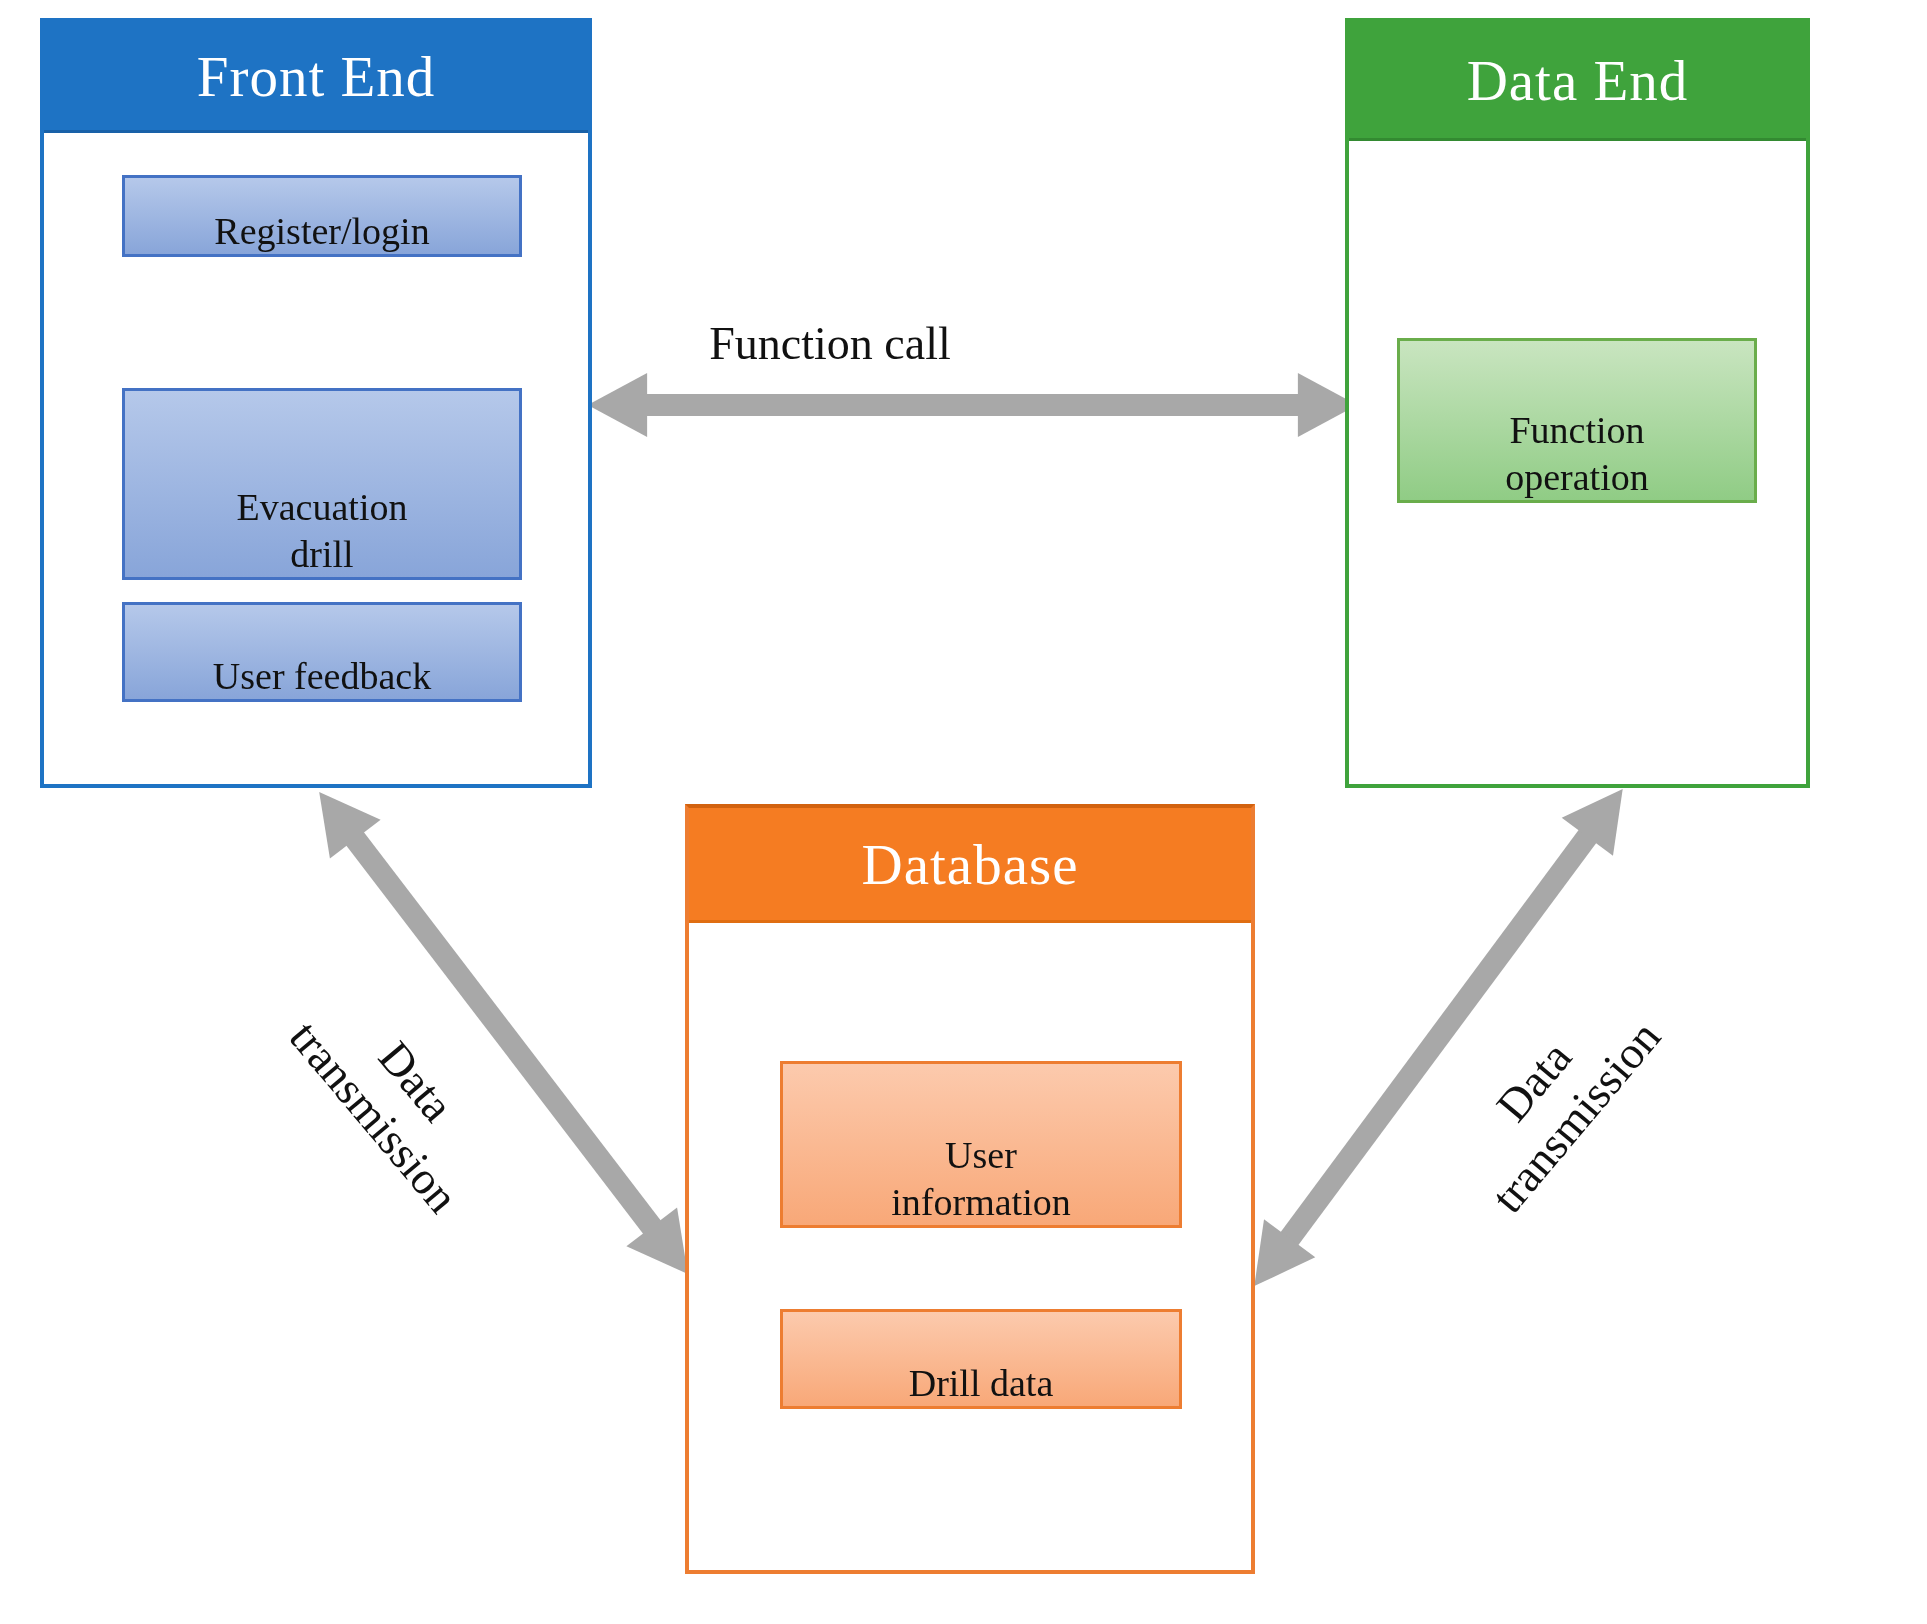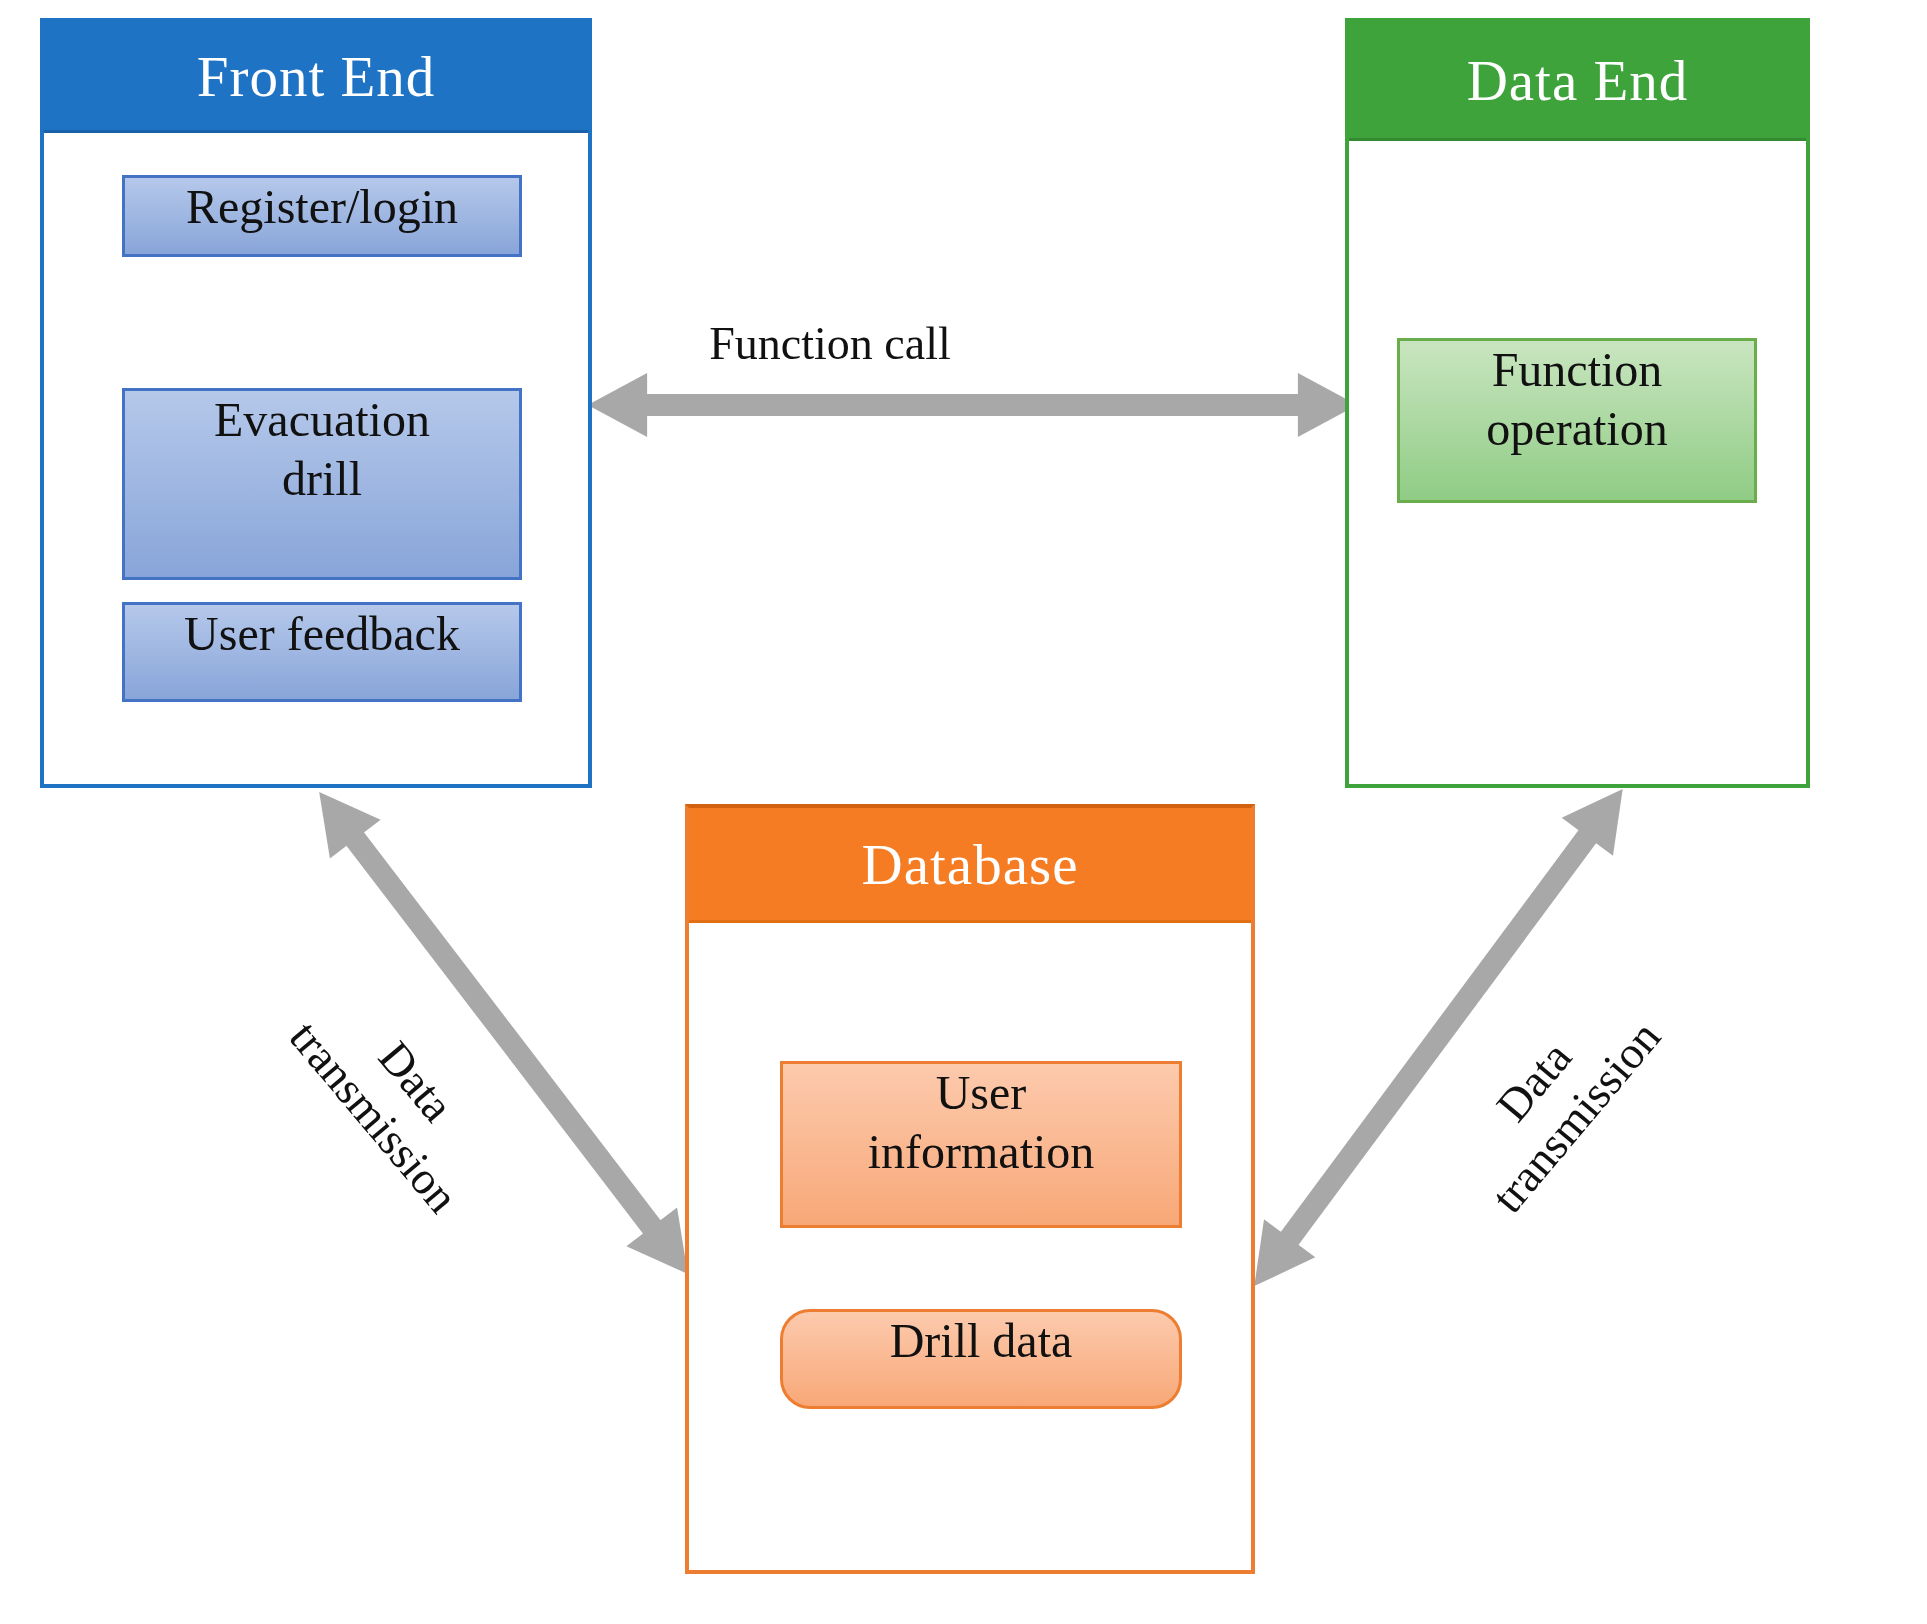--- a/index.html
+++ b/index.html
@@ -11,31 +11,31 @@
   .panel.fe { left:40px;  top:18px;  width:552px; height:770px; border:4px solid #1E73C4; }
   .panel.be { left:1345px; top:18px; width:465px; height:770px; border:4px solid #3FA33C; }
   .panel.db { left:685px; top:804px; width:570px; height:770px; border:4px solid #ED7D31; border-top-color:#D2620F; }
 
   .hdr { display:flex; align-items:center; justify-content:center; font-size:57px; color:#ffffff; letter-spacing:1px; }
   .hdr.fe-h { height:108px; background:#1E73C4; border-bottom:3px solid #1861A8; }
   .hdr.be-h { height:116px; background:#3FA33C; border-bottom:3px solid #338A31; }
   .hdr.db-h { height:112px; background:#F57C22; border-bottom:3px solid #E06E12; }
 
   .chip {
-    position:absolute; box-sizing:border-box; display:flex; align-items:flex-start; justify-content:center;
-    text-align:center; font-size:48px; line-height:1.22; white-space:pre-line; color:#111;
+    position:absolute; box-sizing:border-box; display:flex; align-items:flex-end; justify-content:center;
+    text-align:center; font-size:38px; line-height:1.22; white-space:pre-line; color:#111;
   }
   .chip.blue   { left:78px; width:400px; border:3px solid #4472C4; background:linear-gradient(to bottom,#B5C8EA 0%,#88A5D9 100%); }
   #chip-register  { top:153px; height:82px; }
   #chip-evac      { top:366px; height:192px; }
   #chip-feedback  { top:580px; height:100px; }
   .chip.green  { left:48px; top:316px; width:360px; height:165px; border:3px solid #6AAD4B; background:linear-gradient(to bottom,#C9E5C0 0%,#90CC85 100%); }
   .chip.orange { left:79px; width:402px; border:3px solid #ED7D31; background:linear-gradient(to bottom,#FCCAAD 0%,#F8A878 100%);margin-left:12px; }
   #chip-userinfo  { top:253px; height:167px; }
-  #chip-drilldata { top:501px; height:100px;border-radius:30px; }
+  #chip-drilldata { top:501px; height:100px; }
 
   .float-label { position:absolute; font-size:46px; text-align:center; white-space:pre-line; line-height:1.2; color:#111; }
   #label-function-call { left:580px; top:316px; width:500px; }
   #label-dt-left  { left:215px;  top:1044px; width:360px; transform:rotate(50deg); }
   #label-dt-right { left:1375px; top:1044px; width:360px; transform:rotate(-50deg); }
 
   svg.arrows { position:absolute; left:0; top:0; pointer-events:none; }
   svg.arrows line { stroke:#A8A8A8; stroke-width:22; }
   svg.arrows marker path { fill:#A8A8A8; }
 </style>

